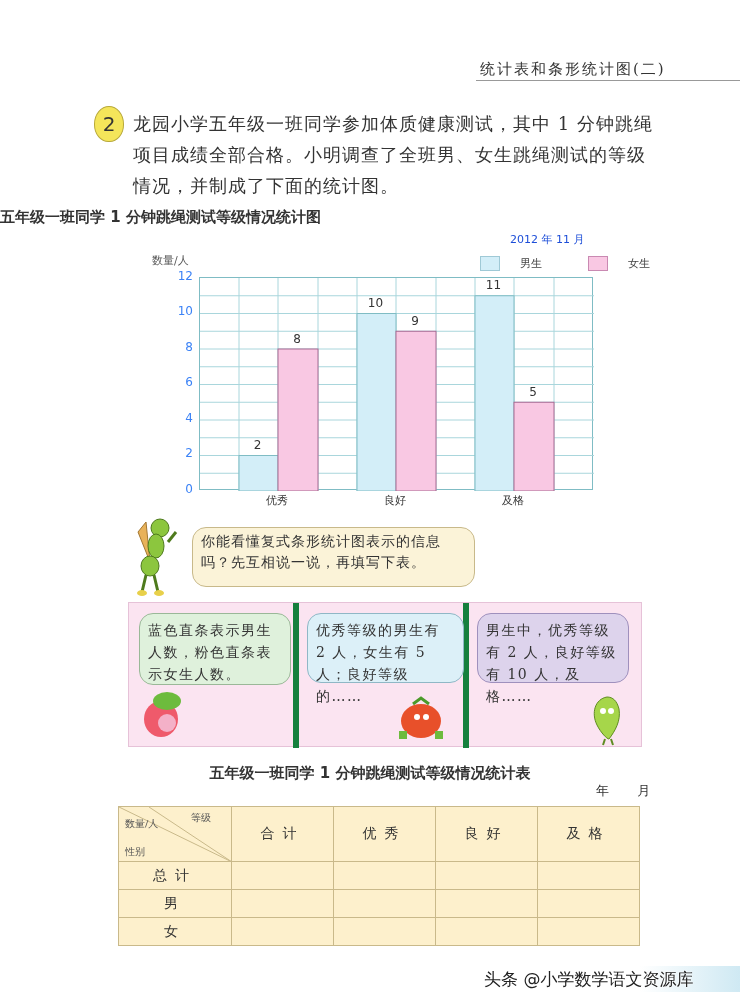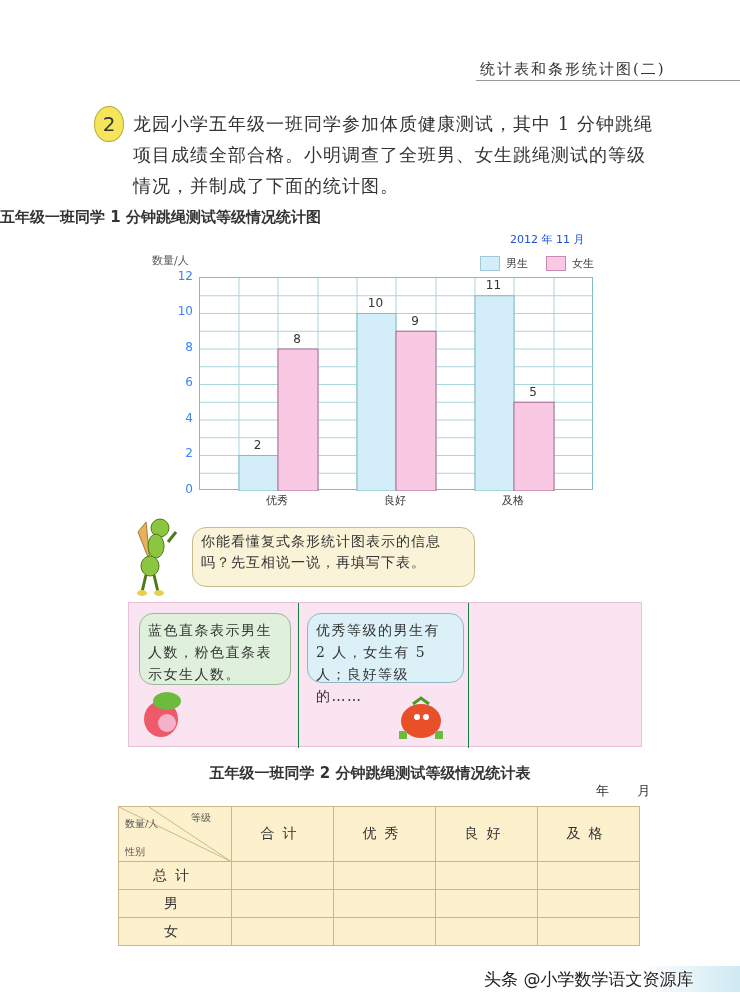--- a/index.html
+++ b/index.html
@@ -10,35 +10,35 @@
   .header-rule { position: absolute; left: 476px; top: 80px; width: 264px; height: 1px; background: #999; }
 
   .problem-badge { position: absolute; left: 94px; top: 106px; width: 30px; height: 36px; border-radius: 50% 50% 48% 48%;
     background: #f4e55a; border: 1.5px solid #b8a93a; display: flex; align-items: center; justify-content: center;
     font-family: "DejaVu Sans", sans-serif; font-size: 20px; color: #333; }
   .problem-text { position: absolute; left: 133px; top: 108px; width: 520px; font-size: 18px; line-height: 31px; color: #333; letter-spacing: 1px; }
 
   .chart-title { position: absolute; left: 0; width: 740px; top: 208px; text-align: left; font-family: "DejaVu Sans", sans-serif; font-size: 15px; font-weight: bold; color: #333; }
   .chart-date { position: absolute; left: 510px; top: 232px; font-family: "DejaVu Sans", sans-serif; font-size: 11px; color: #1d4ed8; }
   .y-label { position: absolute; left: 152px; top: 253px; font-size: 11px; color: #555; }
-  .legend { position: absolute; left: 480px; top: 256px; display: flex; align-items: center; gap: 6px; font-size: 11px; color: #444; }
+  .legend { position: absolute; left: 480px; top: 256px; display: flex; align-items: center; gap: 20px; font-size: 11px; color: #444; }
   .legend .swatch { width: 20px; height: 15px; border: 1px solid #9fc9d6; }
   .legend .swatch.girl { border-color: #c989b2; }
 
   .plot { position: absolute; left: 199px; top: 277px; width: 394px; height: 213px; border: 1px solid #7fbcc4; }
   .plot svg { position: absolute; left: 0; top: 0; }
   .y-ticks .tick { position: absolute; left: 165px; width: 28px; text-align: right; font-family: "DejaVu Sans", sans-serif; font-size: 12px; color: #3b82f6; }
   .x-ticks .tick { position: absolute; top: 493px; font-size: 11px; color: #333; text-align: center; width: 60px; }
 
   .prompt-char { position: absolute; left: 132px; top: 512px; width: 50px; height: 85px; }
   .prompt-bubble { position: absolute; left: 192px; top: 527px; width: 283px; height: 60px; background: #fbf3d8; border: 1px solid #c8b98a;
     border-radius: 14px; padding: 3px 8px; font-size: 14px; line-height: 21px; letter-spacing: 1px; color: #333; }
 
   .discussion-panel { position: absolute; left: 128px; top: 602px; width: 514px; height: 145px; background: #fbe4f1; border: 1px solid #e6c2d8; }
-  .disc-col { position: absolute; top: 0; height: 145px; border-right: 1px solid #15803d; }
+  .disc-col { position: absolute; top: 0; height: 145px; border-right: 6px solid #15803d; }
   .bubble { position: absolute; border-radius: 14px; padding: 5px 8px; font-size: 14px; line-height: 22px; letter-spacing: 1.5px; color: #333; }
   .bubble.green { left: 10px; top: 10px; width: 152px; height: 72px; background: #dff1dc; border: 1px solid #9ab898; }
   .bubble.blue { left: 8px; top: 10px; width: 157px; height: 70px; background: #dcf0f8; border: 1px solid #8fb7c6; }
   .bubble.purple { left: 8px; top: 10px; width: 152px; height: 70px; background: #ddd3ec; border: 1px solid #9f90bd; }
 
   .table-title { position: absolute; left: 0; width: 740px; top: 764px; text-align: center; font-family: "DejaVu Sans", sans-serif; font-size: 15px; font-weight: bold; color: #333; }
   .table-date { position: absolute; left: 596px; top: 782px; font-size: 13px; color: #333; letter-spacing: 12px; }
   .stats-table { position: absolute; left: 118px; top: 806px; width: 522px; border-collapse: collapse; background: #fdf0cc; }
   .stats-table td, .stats-table th { border: 1px solid #c9b98a; font-weight: normal; font-size: 14px; color: #333; text-align: center; letter-spacing: 8px; }
   .stats-table thead th { height: 55px; }
@@ -162,23 +162,32 @@
     <div class="bubble blue">优秀等级的男生有 2 人，女生有 5 人；良好等级的……</div>
     <svg style="position:absolute;left:90px;top:92px" width="60" height="48" viewBox="0 0 60 48">
       <ellipse cx="32" cy="26" rx="20" ry="17" fill="#e8502a"></ellipse>
       <path d="M24 9 L32 3 L40 9" stroke="#4c9a2a" stroke-width="3" fill="none"></path>
       <circle cx="28" cy="22" r="3" fill="#fff"></circle>
         <circle cx="37" cy="22" r="3" fill="#fff"></circle>
       <rect x="10" y="36" width="8" height="8" fill="#6dbb3d"></rect>
         <rect x="46" y="36" width="8" height="8" fill="#6dbb3d"></rect>
     </svg>
   </div>
-</div>
-
-<div class="table-title">五年级一班同学 2 分钟跳绳测试等级情况统计表</div>
+  <div class="disc-col" style="left:340px;width:174px;border-right:none">
+    <div class="bubble purple">男生中，优秀等级有 2 人，良好等级有 10 人，及格……</div>
+    <svg style="position:absolute;left:118px;top:88px" width="40" height="55" viewBox="0 0 40 55">
+      <path d="M20 6 C8 8 4 22 10 34 C14 42 20 48 22 48 C28 40 34 30 32 18 C30 10 26 6 20 6 Z" fill="#a6d64a" stroke="#5f8c22"></path>
+      <circle cx="16" cy="20" r="3" fill="#fff"></circle>
+        <circle cx="24" cy="20" r="3" fill="#fff"></circle>
+      <path d="M18 48 L16 54 M24 48 L26 54" stroke="#5f8c22" stroke-width="2"></path>
+    </svg>
+  </div>
+</div>
+
+<div class="table-title">五年级一班同学 1 分钟跳绳测试等级情况统计表</div>
 <div class="table-date">年 月</div>
 
 <table class="stats-table">
   <thead>
     <tr>
       <th class="diag">
         <svg width="113" height="55">
           <line x1="0" y1="0" x2="113" y2="55" stroke="#c9b98a"></line>
           <line x1="30" y1="0" x2="113" y2="55" stroke="#c9b98a"></line>
         </svg>

